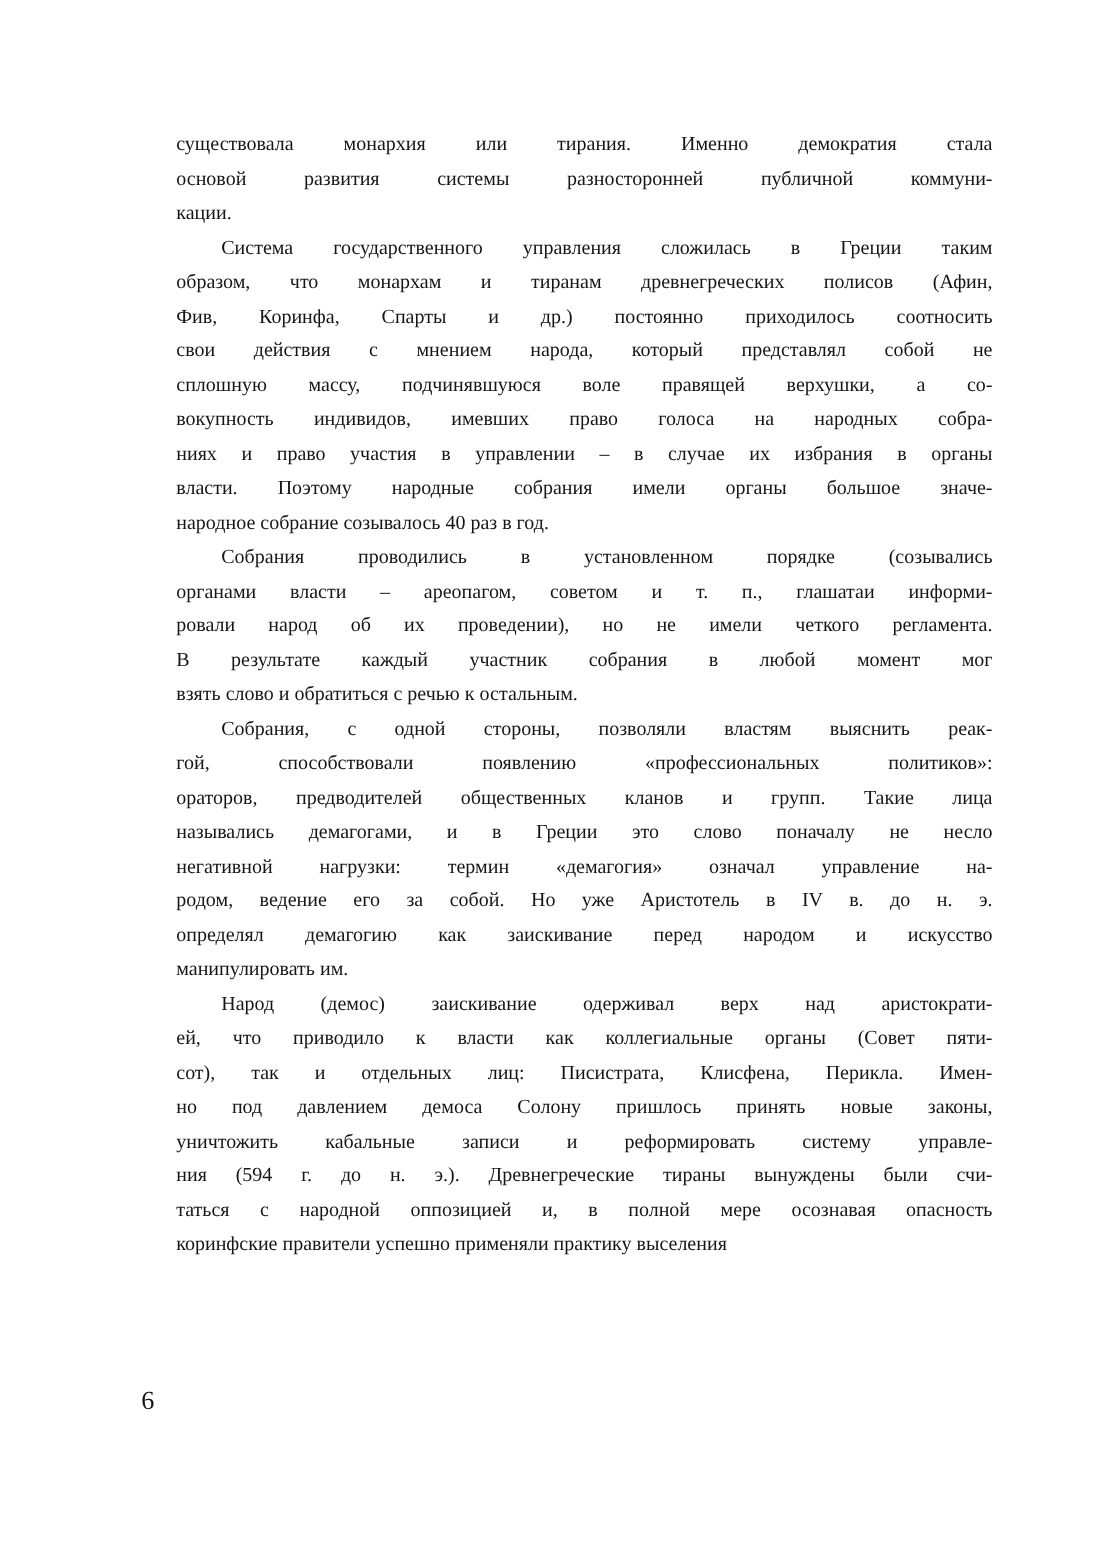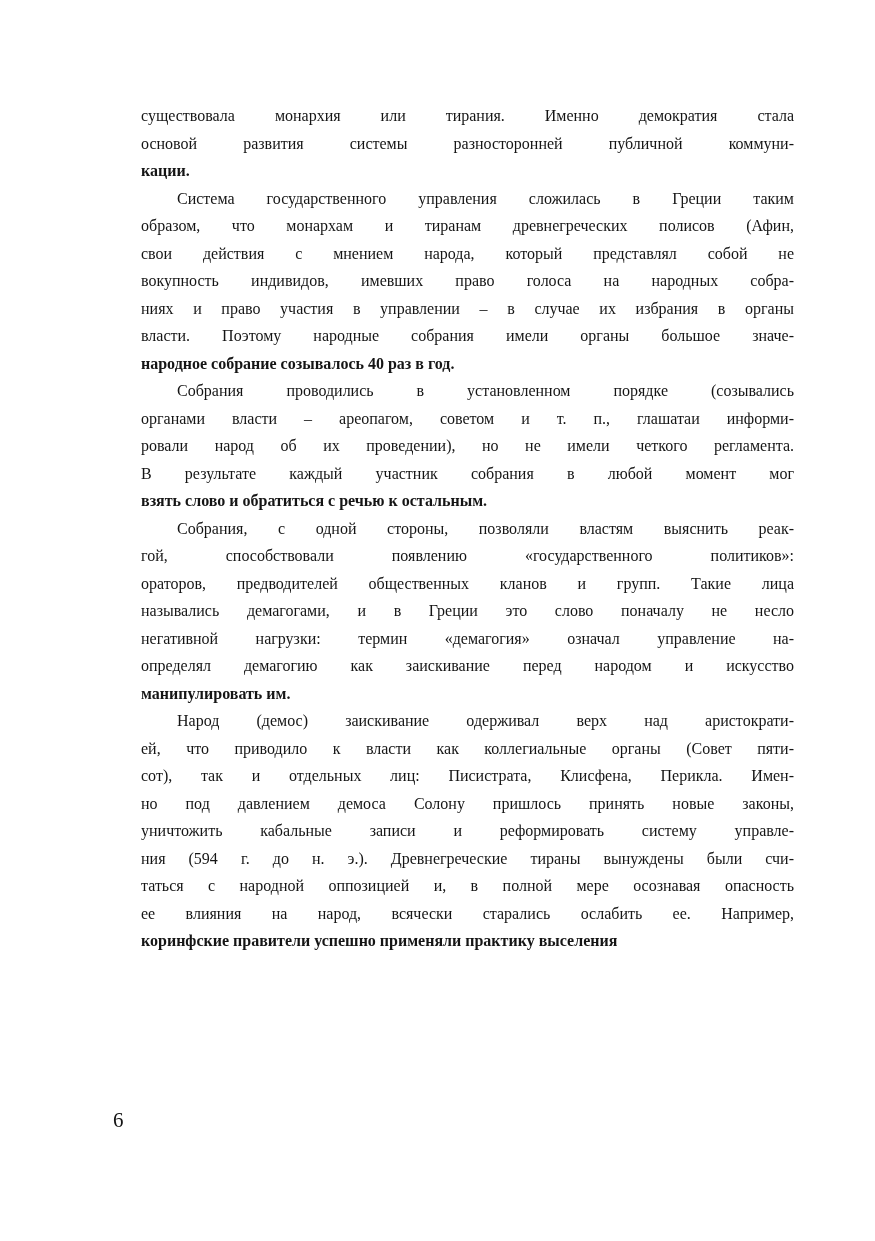--- a/index.html
+++ b/index.html
@@ -26,21 +26,20 @@
     margin-left: 28px;
   }
   .para { margin: 0; padding: 0; }
   .line {
     text-align: justify;
     text-align-last: justify;
     white-space: normal;
   }
   .line.last {
     text-align-last: left;
-    font-weight: bold;
   }
   .line.indent {
     text-indent: 36px;
   }
   .page-number {
     position: absolute;
     left: 113px;
     top: 1108px;
     font-size: 21px;
     line-height: 24px;
@@ -54,53 +53,55 @@
 
     <div class="para">
       <div class="line">существовала монархия или тирания. Именно демократия стала</div>
       <div class="line">основой развития системы разносторонней публичной коммуни-</div>
       <div class="line last">кации.</div>
     </div>
 
     <div class="para">
       <div class="line indent">Система государственного управления сложилась в Греции таким</div>
       <div class="line">образом, что монархам и тиранам древнегреческих полисов (Афин,</div>
+      <div class="line">Фив, Коринфа, Спарты и др.) постоянно приходилось соотносить</div>
       <div class="line">свои действия с мнением народа, который представлял собой не</div>
+      <div class="line">сплошную массу, подчинявшуюся воле правящей верхушки, а со-</div>
       <div class="line">вокупность индивидов, имевших право голоса на народных собра-</div>
       <div class="line">ниях и право участия в управлении – в случае их избрания в органы</div>
       <div class="line">власти. Поэтому народные собрания имели органы большое значе-</div>
       <div class="line last">народное собрание созывалось 40 раз в год.</div>
     </div>
 
     <div class="para">
       <div class="line indent">Собрания проводились в установленном порядке (созывались</div>
       <div class="line">органами власти – ареопагом, советом и т. п., глашатаи информи-</div>
       <div class="line">ровали народ об их проведении), но не имели четкого регламента.</div>
       <div class="line">В результате каждый участник собрания в любой момент мог</div>
       <div class="line last">взять слово и обратиться с речью к остальным.</div>
     </div>
 
     <div class="para">
       <div class="line indent">Собрания, с одной стороны, позволяли властям выяснить реак-</div>
-      <div class="line">гой, способствовали появлению «государственного политиков»:</div>
+      <div class="line">гой, способствовали появлению «профессиональных политиков»:</div>
       <div class="line">ораторов, предводителей общественных кланов и групп. Такие лица</div>
       <div class="line">назывались демагогами, и в Греции это слово поначалу не несло</div>
       <div class="line">негативной нагрузки: термин «демагогия» означал управление на-</div>
+      <div class="line">родом, ведение его за собой. Но уже Аристотель в IV в. до н. э.</div>
       <div class="line">определял демагогию как заискивание перед народом и искусство</div>
       <div class="line last">манипулировать им.</div>
     </div>
 
     <div class="para">
       <div class="line indent">Народ (демос) заискивание одерживал верх над аристократи-</div>
       <div class="line">ей, что приводило к власти как коллегиальные органы (Совет пяти-</div>
       <div class="line">сот), так и отдельных лиц: Писистрата, Клисфена, Перикла. Имен-</div>
       <div class="line">но под давлением демоса Солону пришлось принять новые законы,</div>
       <div class="line">уничтожить кабальные записи и реформировать систему управле-</div>
       <div class="line">ния (594 г. до н. э.). Древнегреческие тираны вынуждены были счи-</div>
       <div class="line">таться с народной оппозицией и, в полной мере осознавая опасность</div>
-      <div class="line">ее влияния на народ, всячески старались ослабить ее. Например,</div>
       <div class="line last">коринфские правители успешно применяли практику выселения</div>
     </div>
 
   </div>
 
   <div class="page-number">6</div>
 </div>
 
 </body></html>

